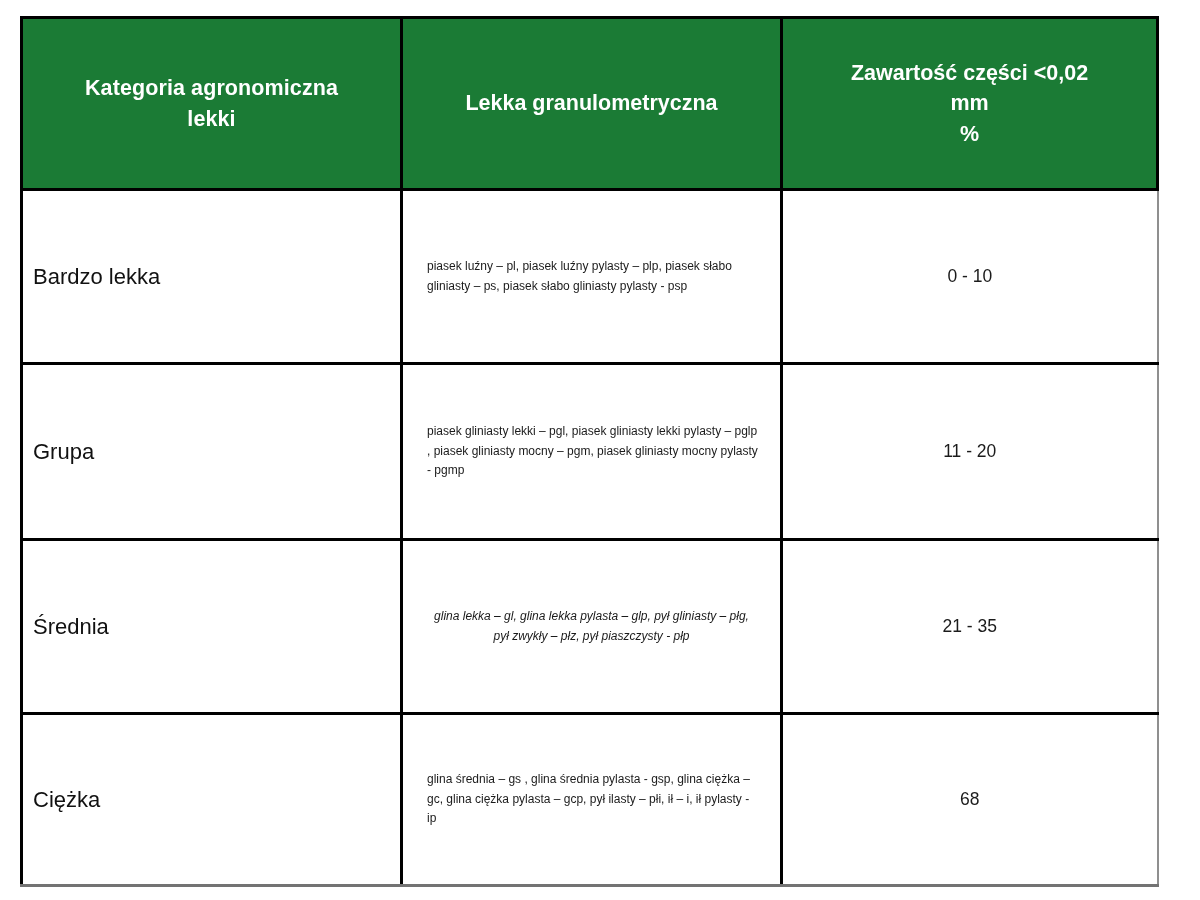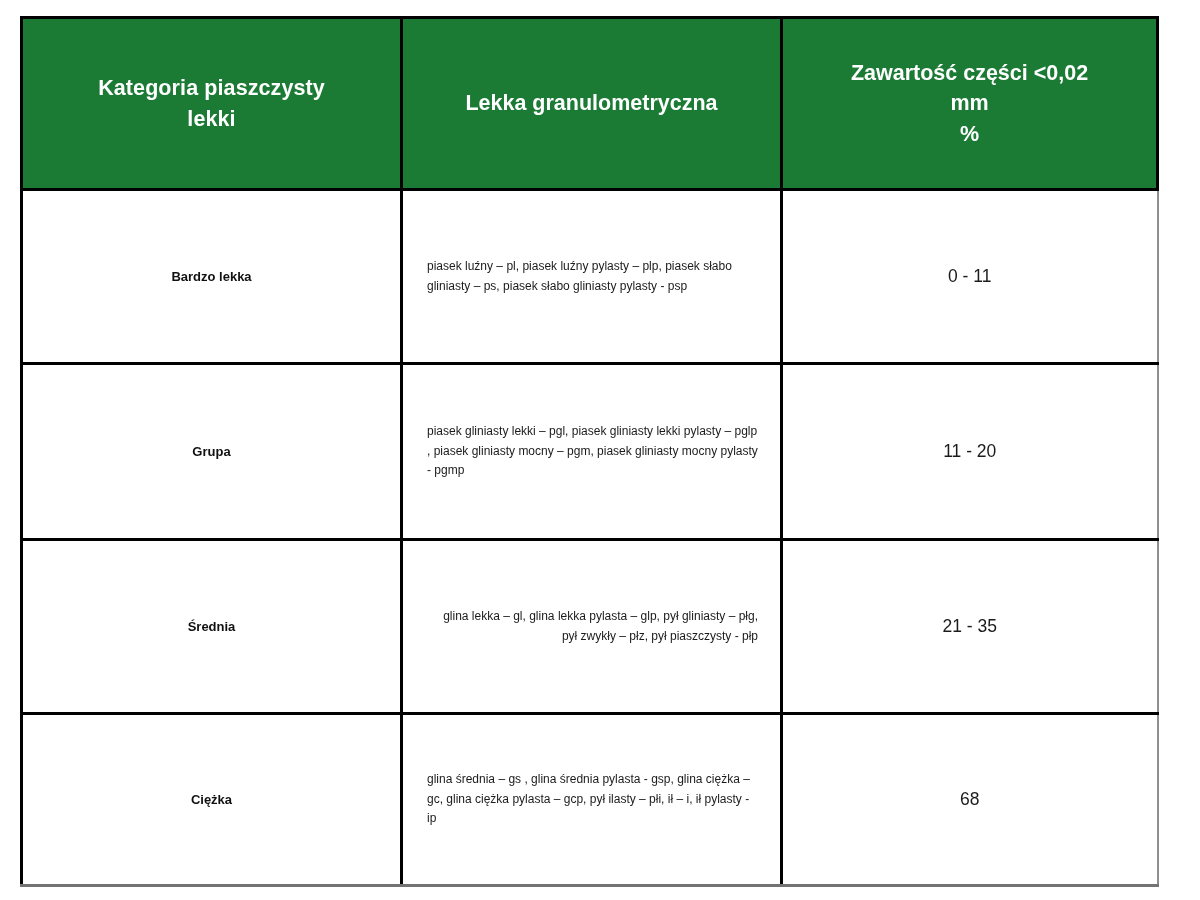--- a/index.html
+++ b/index.html
@@ -73,38 +73,39 @@
     border-left: 3px solid #000000;
     border-right: 3px solid #000000;
     border-top: 3px solid #000000;
     border-bottom: 3px solid #000000;
     vertical-align: middle;
     box-sizing: border-box;
     background: #ffffff;
   }
 
   td.cat {
-    text-align: center;
-    font-size: 13px;
-    font-weight: bold;
+    text-align: left;
+    font-size: 22px;
+    font-weight: normal;
     color: #111111;
     padding: 0 10px;
   }
 
   td.gran {
     font-size: 12px;
     font-weight: normal;
     color: #1b1b1b;
     line-height: 1.62;
     padding: 0 22px 0 24px;
     text-align: left;
   }
   td.gran.center {
-    text-align: right;
+    text-align: center;
     padding: 0 22px;
+    font-style: italic;
   }
 
   td.val {
     text-align: center;
     font-size: 17.5px;
     font-weight: normal;
     color: #1b1b1b;
     padding: 0 10px;
   }
 
@@ -128,21 +129,21 @@
   <table class="soil-table">
     <colgroup>
       <col class="c1">
       <col class="c2">
       <col class="c3">
     </colgroup>
 
     <thead>
       <tr>
         <th class="col-head-1">
-          <span class="head-line">Kategoria piaszczysty</span>
+          <span class="head-line">Kategoria agronomiczna</span>
           <span class="head-line">lekki</span>
         </th>
         <th class="col-head-2">
           <span class="head-line">Lekka granulometryczna</span>
         </th>
         <th class="col-head-3">
           <span class="head-line">Zawartość części &lt;0,02</span>
           <span class="head-line">mm</span>
           <span class="head-line">%</span>
         </th>
@@ -152,21 +153,21 @@
     <tbody>
 
       <tr class="r1">
         <td class="cat">
           <span class="cat-inner">Bardzo lekka</span>
         </td>
         <td class="gran">
           <span class="gran-inner">piasek luźny – pl, piasek luźny pylasty – plp, piasek słabo gliniasty – ps, piasek słabo gliniasty pylasty - psp</span>
         </td>
         <td class="val">
-          <span class="val-inner">0 - 11</span>
+          <span class="val-inner">0 - 10</span>
         </td>
       </tr>
 
       <tr class="r2">
         <td class="cat">
           <span class="cat-inner">Grupa</span>
         </td>
         <td class="gran">
           <span class="gran-inner">piasek gliniasty lekki – pgl, piasek gliniasty lekki pylasty – pglp , piasek gliniasty mocny – pgm, piasek gliniasty mocny pylasty - pgmp</span>
         </td>

